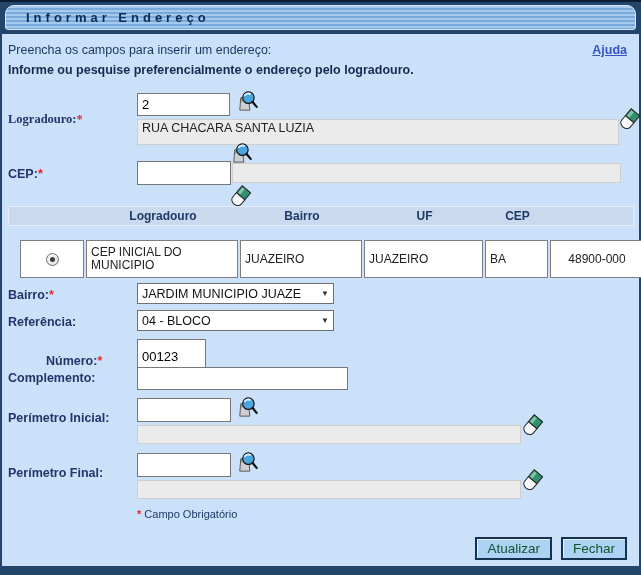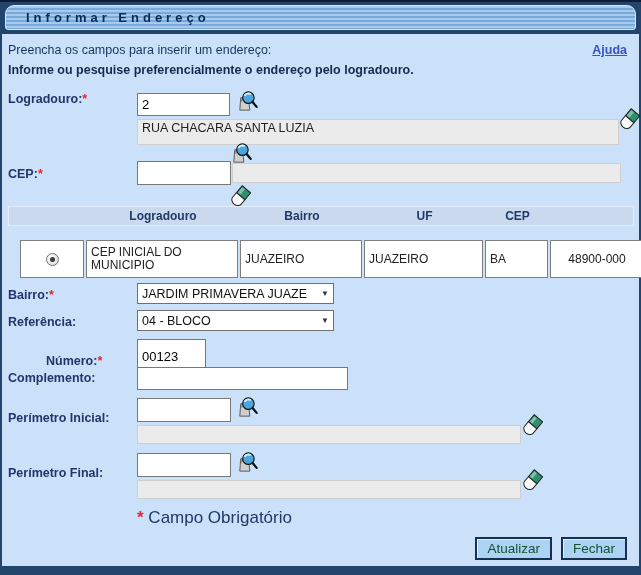--- a/index.html
+++ b/index.html
@@ -88,21 +88,21 @@
   }
 
   .btn {
     background: #acd2f4; border: 2px solid #16304f;
     color: #14532d; font-family: "Liberation Sans", sans-serif;
     font-size: 13.5px; height: 23px; padding: 0 10px; cursor: pointer;
     box-shadow: inset 1px 1px 0 #e3f1ff;
   }
   .btn-row { display: flex; gap: 9px; }
 
-  .footnote { font-size: 17px; color: #1d3a68; }
+  .footnote { font-size: 11px; color: #1d3a68; }
 </style>
 </head>
 <body>
 
 <div class="window">
 
   <div class="titlebar">
     <span class="titlebar-text">Informar Endereço</span>
   </div>
 
@@ -115,21 +115,21 @@
     <input class="abs input" style="left: 135px; top: 59px; width: 93px; height: 23px;" value="2">
     <span class="abs icon-btn" style="left:233px; top:56px;">
   <svg width="23" height="23" viewBox="0 0 24 24">
     <path d="M6 8 L14 8 L15.5 21 L5 21 Z" fill="#cfcfcf" stroke="#555" stroke-width="1"></path>
     <path d="M6 8 L10 8 L6.8 13 Z" fill="#8f8f8f"></path>
     <circle cx="14" cy="8" r="6" fill="#4aa6dd" stroke="#111" stroke-width="1.2"></circle>
     <path d="M9.8 6.2 A4.6 4.6 0 0 1 16.5 4.4" stroke="#d8f2ff" stroke-width="2" fill="none"></path>
     <line x1="18.4" y1="12.6" x2="22.6" y2="17.6" stroke="#111" stroke-width="2.4" stroke-linecap="round"></line>
   </svg>
 </span>
-    <span class="abs label" style="left:6px; top:58px;"><span>Logradouro:</span><span class="req">*</span></span>
+    <span class="abs label" style="left:6px; top:78px;font-family:Liberation Serif, serif;"><span>Logradouro:</span><span class="req">*</span></span>
     <div class="abs readonly-field" style="left:135px; top:85px; width:482px; height:26px;">RUA CHACARA SANTA LUZIA</div>
     <span class="abs icon-btn" style="left:617px; top:74px;">
   <svg width="21" height="24" viewBox="0 0 21 24">
     <g transform="rotate(40 10 12)">
       <path d="M4.5 2 h11 v9 h-11 z" fill="#2f8f6f" stroke="#222" stroke-width="1"></path>
       <path d="M5.5 3 h3.2 v7 h-3.2 z" fill="#7fc4a8"></path>
       <path d="M4.5 11 h11 v6 a5.5 4.2 0 0 1 -5.5 4.2 a5.5 4.2 0 0 1 -5.5 -4.2 z" fill="#fafafa" stroke="#222" stroke-width="1"></path>
     </g>
   </svg>
 </span>
@@ -171,21 +171,21 @@
         <div class="cell">CEP INICIAL DO MUNICIPIO</div>
         <div class="cell">JUAZEIRO</div>
         <div class="cell">JUAZEIRO</div>
         <div class="cell">BA</div>
         <div class="cell center">48900-000</div>
       </div>
     </div>
 
     <span class="abs label" style="left:6px; top:254px;"><span>Bairro:</span><span class="req">*</span></span>
     <div class="abs select" style="left:135px; top:249px; width:197px;">
-      <span class="sel-text">JARDIM PRIMAVERA JUAZE</span>
+      <span class="sel-text">JARDIM MUNICIPIO JUAZE</span>
       <span class="sel-arrow">▼</span>
     </div>
 
     <span class="abs label" style="left:6px; top:281px;">Referência:</span>
     <div class="abs select" style="left:135px; top:276px; width:197px;">
       <span class="sel-text">04 - BLOCO</span>
       <span class="sel-arrow">▼</span>
     </div>
 
     <span class="abs label" style="left:6px; top:320px;margin-left:38px;"><span>Número:</span><span class="req">*</span></span>

